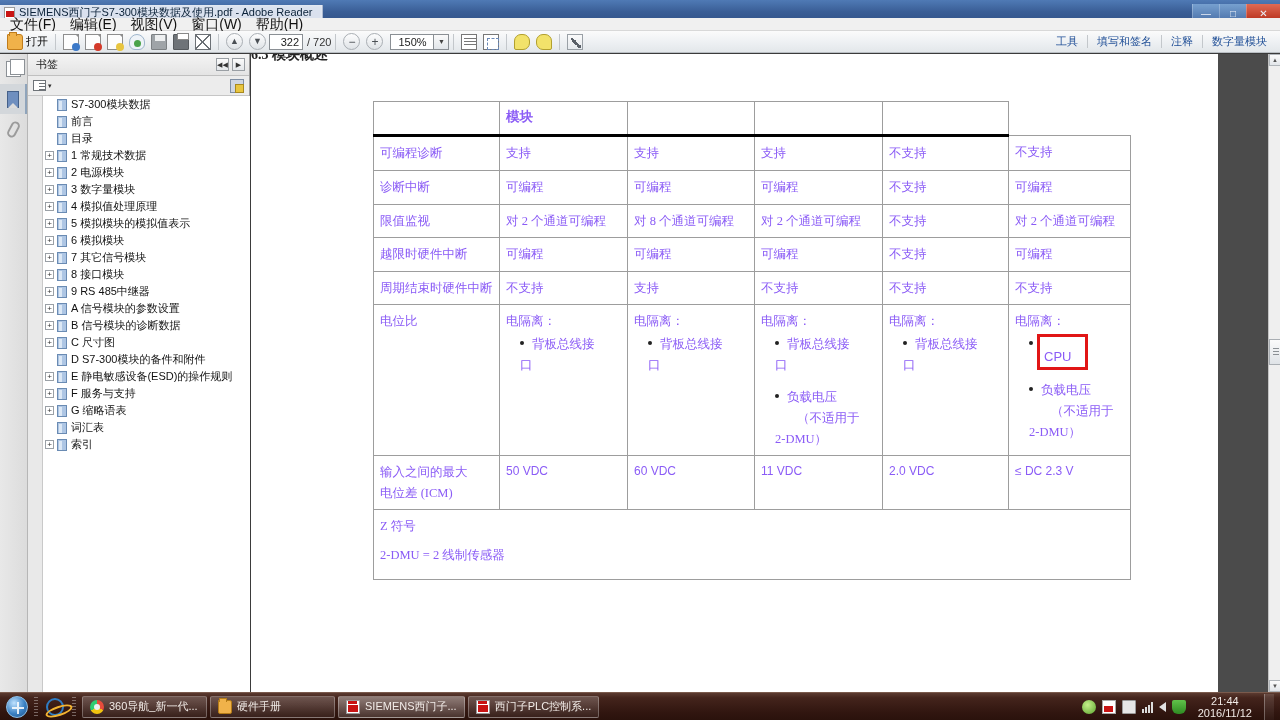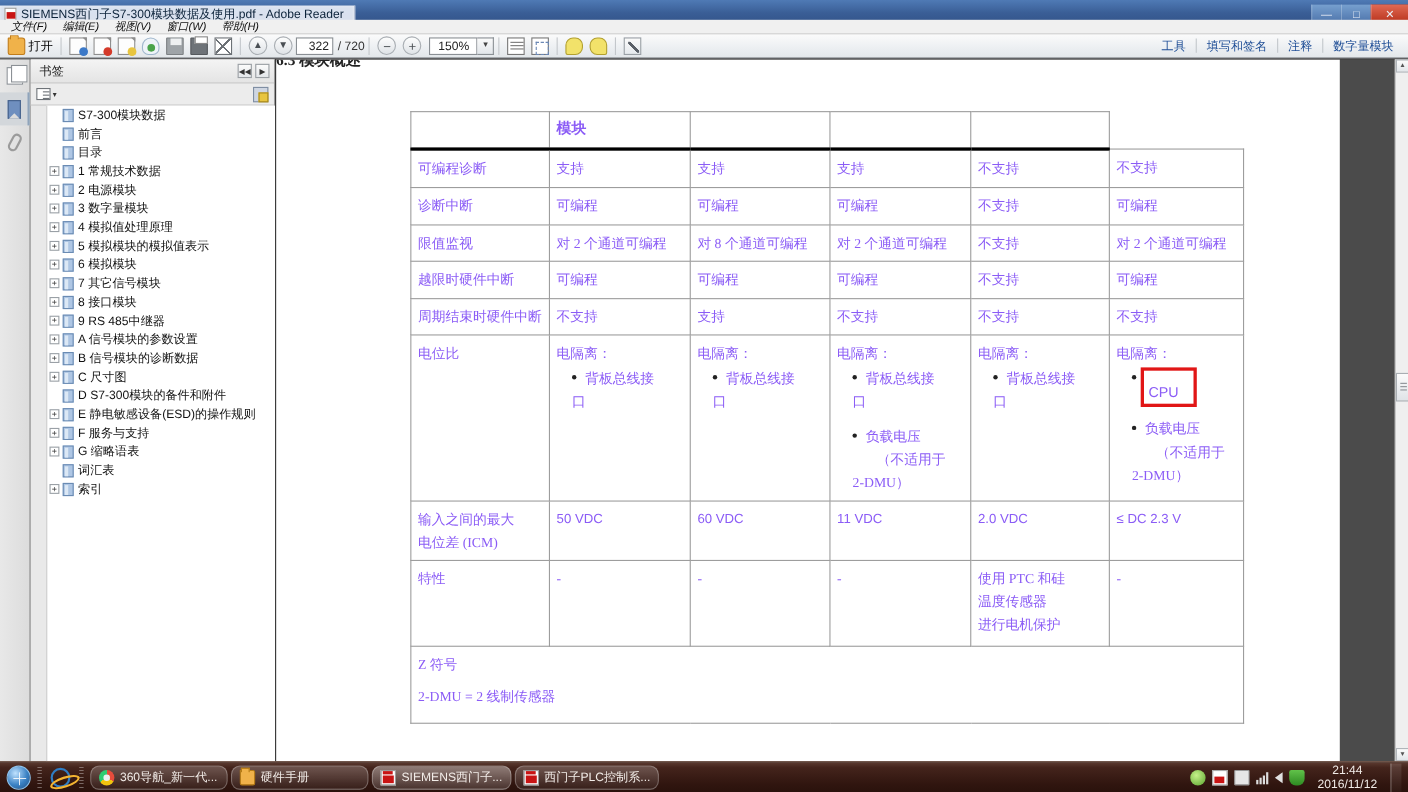--- a/index.html
+++ b/index.html
@@ -44,21 +44,21 @@
     border-left:1px solid rgba(255,255,255,.25);
   }
   .winbtn.close{ background:linear-gradient(to bottom,#e06a54,#b52d18); width:34px; }
 
   
   #menubar{
     position:absolute; left:0; top:18px; width:1280px; height:13px;
     background:#f0f0f0; border-bottom:1px solid #d8d8d8;
     display:flex; align-items:center; padding-left:4px; gap:2px;
   }
-  .menu-item{ font-size:10px; padding:8px 6px; line-height:13px; color:#111; cursor:default;font-style:italic;}
+  .menu-item{ font-size:14px; padding:8px 6px; line-height:13px; color:#111; cursor:default;}
 
   
   #toolbar{
     position:absolute; left:0; top:31px; width:1280px; height:22px;
     background:linear-gradient(to bottom,#fbfbfb,#eceff2 60%,#e3e7ea);
     border-bottom:1px solid #b9bec3;
     display:flex; align-items:center; padding:0 4px;
   }
   .tb-btn{ display:flex;align-items:center; gap:3px; padding:0 3px; height:20px; }
   .sep{ width:1px;height:16px;background:#c3c7cb;margin:0 4px; }
@@ -251,21 +251,21 @@
   .qlaunch{display:flex;align-items:center;gap:6px;padding:0 8px;height:26px;}
   .grip{width:4px;height:20px;
     background:repeating-linear-gradient(to bottom,rgba(255,255,255,.35) 0 1px,transparent 1px 3px);}
   .ie-ico{width:18px;height:18px;border-radius:50%;border:2px solid #2f7dc4;position:relative;}
   .ie-ico:after{content:"";position:absolute;left:-3px;top:6px;width:24px;height:6px;
     border:2px solid #f3b431;border-radius:50%;transform:rotate(-18deg);}
   .task{
     height:22px;min-width:125px;max-width:135px;display:flex;align-items:center;gap:5px;
     padding:0 7px;margin-right:3px;
     background:linear-gradient(to bottom,rgba(255,255,255,.22),rgba(255,255,255,.06));
-    border:1px solid rgba(255,255,255,.28);border-radius:8px;
+    border:1px solid rgba(255,255,255,.28);border-radius:2px;
     color:#f2ece8;font-size:11px;white-space:nowrap;overflow:hidden;
   }
   .task.active{background:linear-gradient(to bottom,rgba(255,255,255,.40),rgba(255,255,255,.14));}
   .t-ico{width:14px;height:14px;flex:none;position:relative;}
   .chrome-ico{border-radius:50%;background:conic-gradient(#e74c3c 0 33%,#f1c40f 33% 66%,#2ecc71 66% 100%);}
   .chrome-ico:after{content:"";position:absolute;left:4px;top:4px;width:6px;height:6px;border-radius:50%;background:#ecf0f1;}
   .folder-ico{background:#f0b24a;border:1px solid #b57b16;border-radius:0 2px 2px 2px;}
   .folder-ico:before{content:"";position:absolute;left:0;top:-3px;width:6px;height:3px;background:#f0b24a;border:1px solid #b57b16;border-bottom:none;}
   .pdf-ico{background:#fff;border:1px solid #9b9b9b;}
   .pdf-ico:after{content:"";position:absolute;left:1px;bottom:1px;width:10px;height:7px;background:#c81414;}
@@ -672,32 +672,20 @@
               <span>输入之间的最大</span>
               <span style="display:block;">电位差 (ICM)</span>
             </td>
             <td class="ascii">50 VDC</td>
             <td class="ascii">60 VDC</td>
             <td class="ascii">11 VDC</td>
             <td class="ascii">2.0 VDC</td>
             <td class="ascii">≤ DC 2.3 V</td>
           </tr>
 
-          <tr>
-            <td style="height:78px;">特性</td>
-            <td>-</td>
-            <td>-</td>
-            <td>-</td>
-            <td>
-              <span>使用 PTC 和硅</span>
-              <span style="display:block;">温度传感器</span>
-              <span style="display:block;">进行电机保护</span>
-            </td>
-            <td>-</td>
-          </tr>
 
           <tr class="footrow">
             <td colspan="6" style="height:70px;">
               <span>Z 符号</span>
               <span style="display:block;margin-top:8px;">2-DMU = 2 线制传感器</span>
             </td>
           </tr>
         </tbody>
       </table>
     </div>

